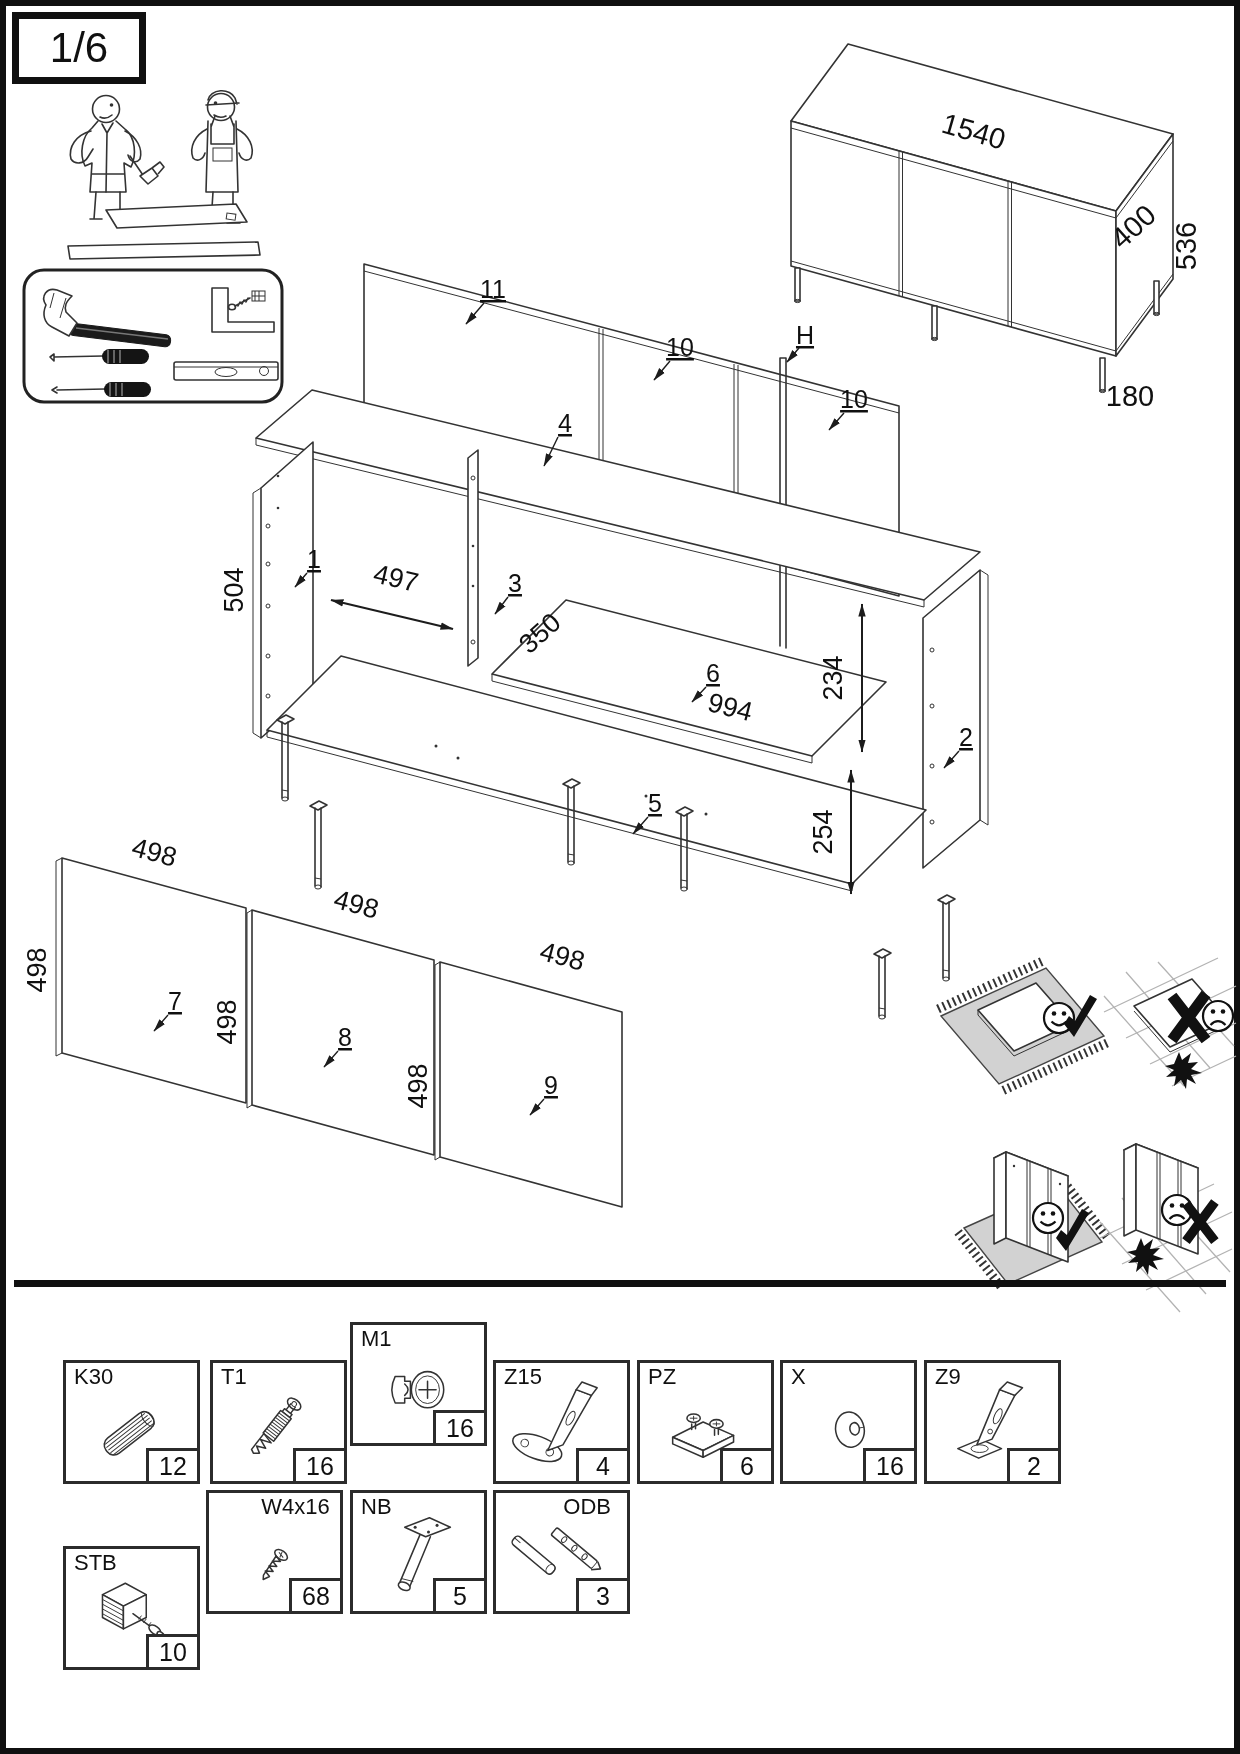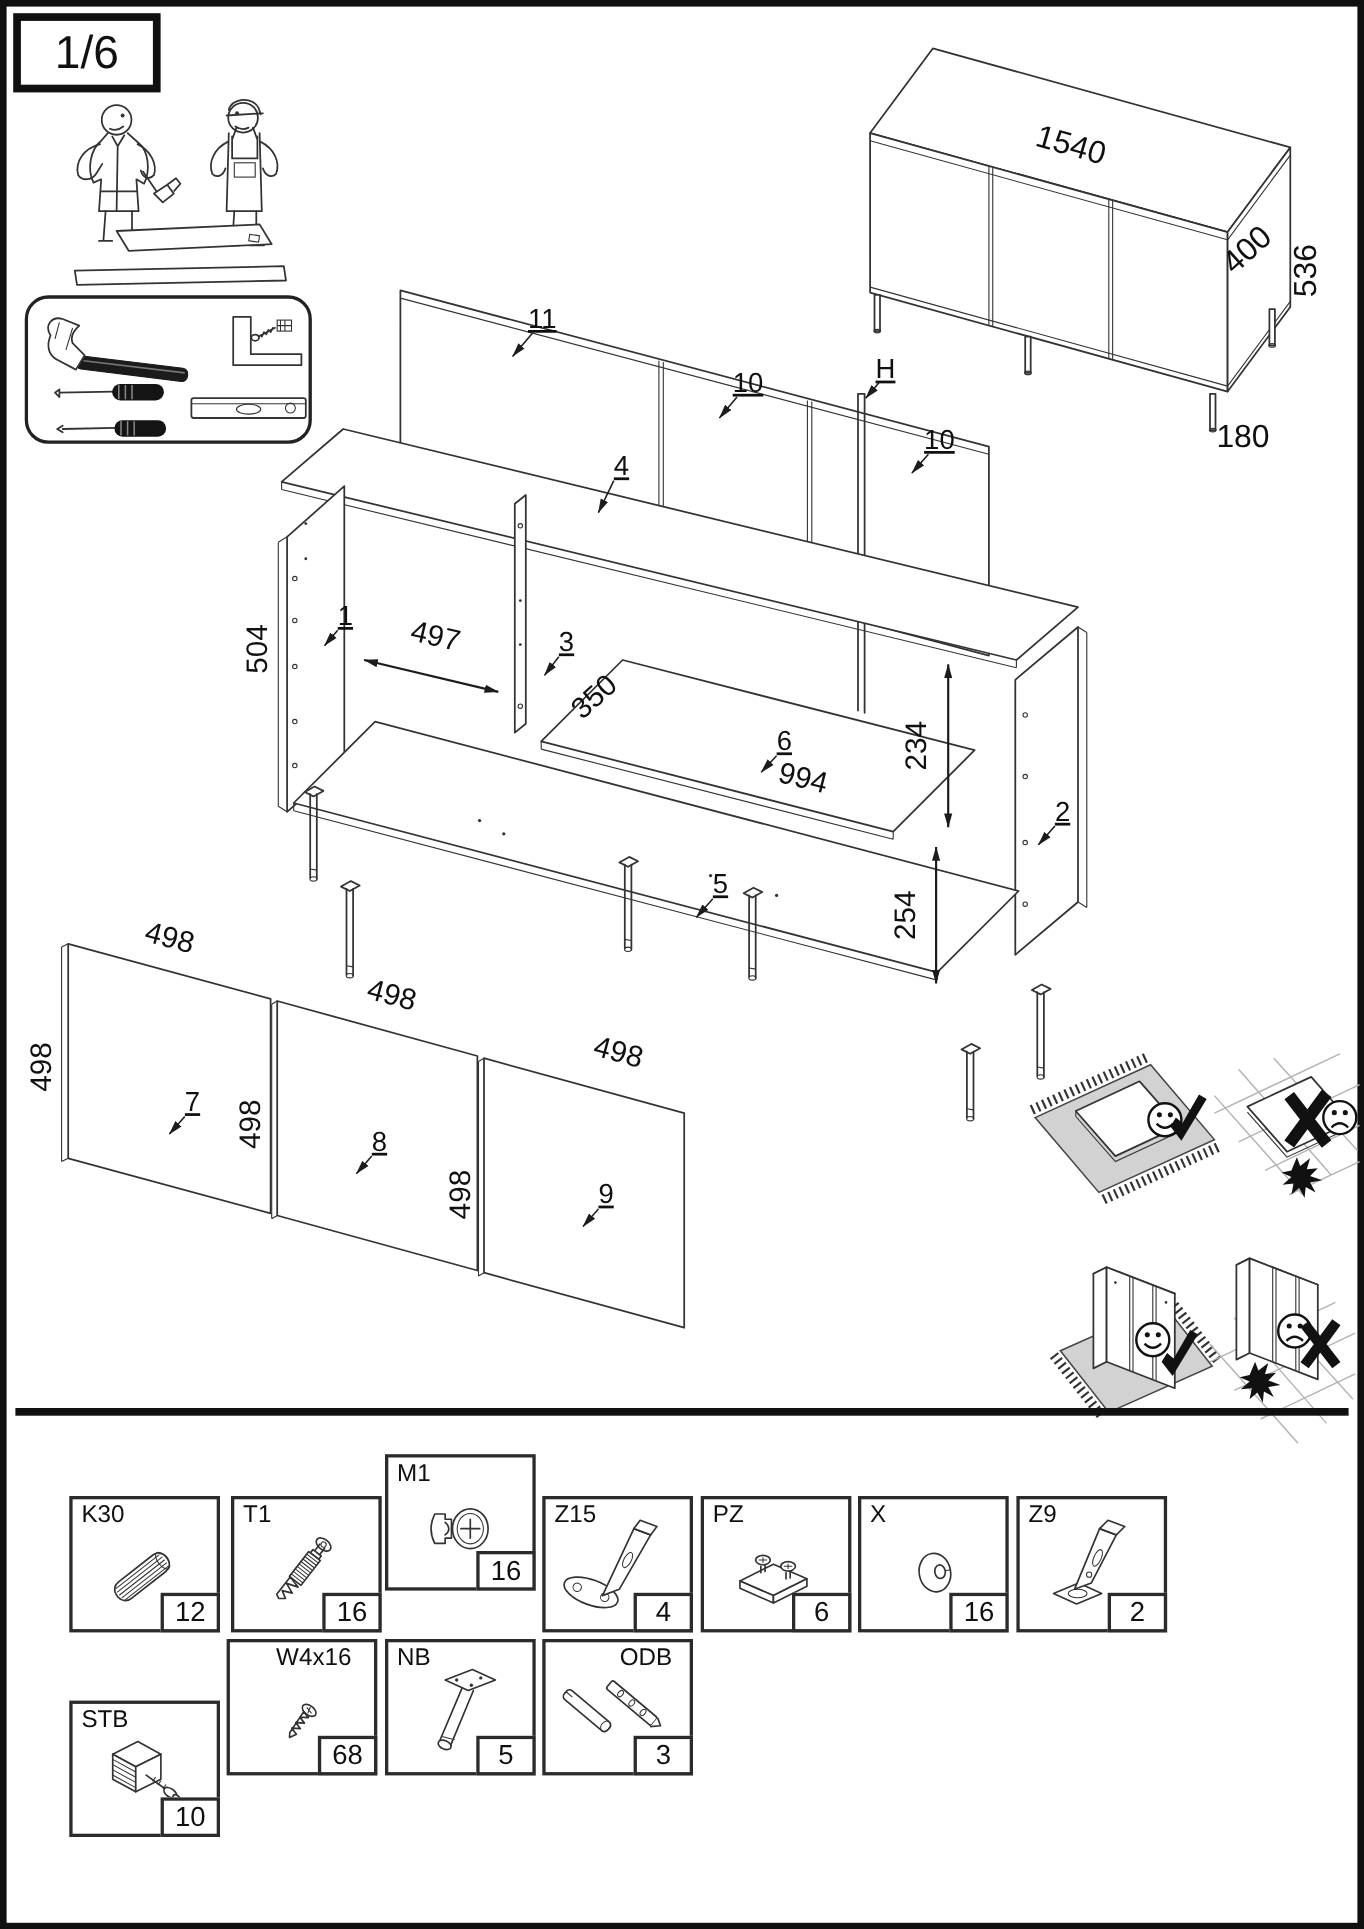--- a/index.html
+++ b/index.html
@@ -6,21 +6,21 @@
   body{width:1240px;height:1754px;position:relative;font-family:"Liberation Sans",sans-serif;}
   .page{position:absolute;inset:0;border:6px solid #101010;box-sizing:border-box;background:#fff;}
   svg.art{position:absolute;left:0;top:0;width:1240px;height:1754px;}
   .page-number-box{position:absolute;left:6px;top:6px;width:120px;height:58px;border:7px solid #101010;
     background:#fff;box-sizing:content-box;display:flex;align-items:center;justify-content:center;z-index:5;}
   .page-number-box span{font-size:42px;color:#101010;}
   .title{position:absolute;top:8px;right:126px;font-size:36px;color:#151515;letter-spacing:.5px;z-index:5;}
   .divider{position:absolute;left:8px;right:8px;top:1274px;height:7px;background:#101010;z-index:4;}
   .pbox{position:absolute;width:137px;height:124px;border:3px solid #2b2b2b;box-sizing:border-box;background:#fff;z-index:4;}
   .pcode{position:absolute;top:1px;left:8px;font-size:22px;color:#101010;z-index:2;}
-  .pcode.center{left:18px;right:0;text-align:left;margin-left:24px;}
+  .pcode.center{left:18px;right:0;text-align:center;margin-left:24px;}
   .pcode.right{left:auto;right:16px;}
   .pqty{position:absolute;right:-3px;bottom:-3px;width:54px;height:36px;border:3px solid #2b2b2b;box-sizing:border-box;
     display:flex;align-items:center;justify-content:center;font-size:25px;color:#101010;background:#fff;z-index:2;}
   .picon{position:absolute;left:0;top:0;width:131px;height:118px;}
   
   .ln{stroke:#333;stroke-width:1.6;fill:none;stroke-linejoin:round;stroke-linecap:round;}
   .pn{stroke:#333;stroke-width:1.6;fill:#fff;stroke-linejoin:round;}
   .thin{stroke:#333;stroke-width:1;fill:none;}
   .leader{stroke:#1c1c1c;stroke-width:1.4;fill:none;}
   .dimln{stroke:#1c1c1c;stroke-width:2;fill:none;}

